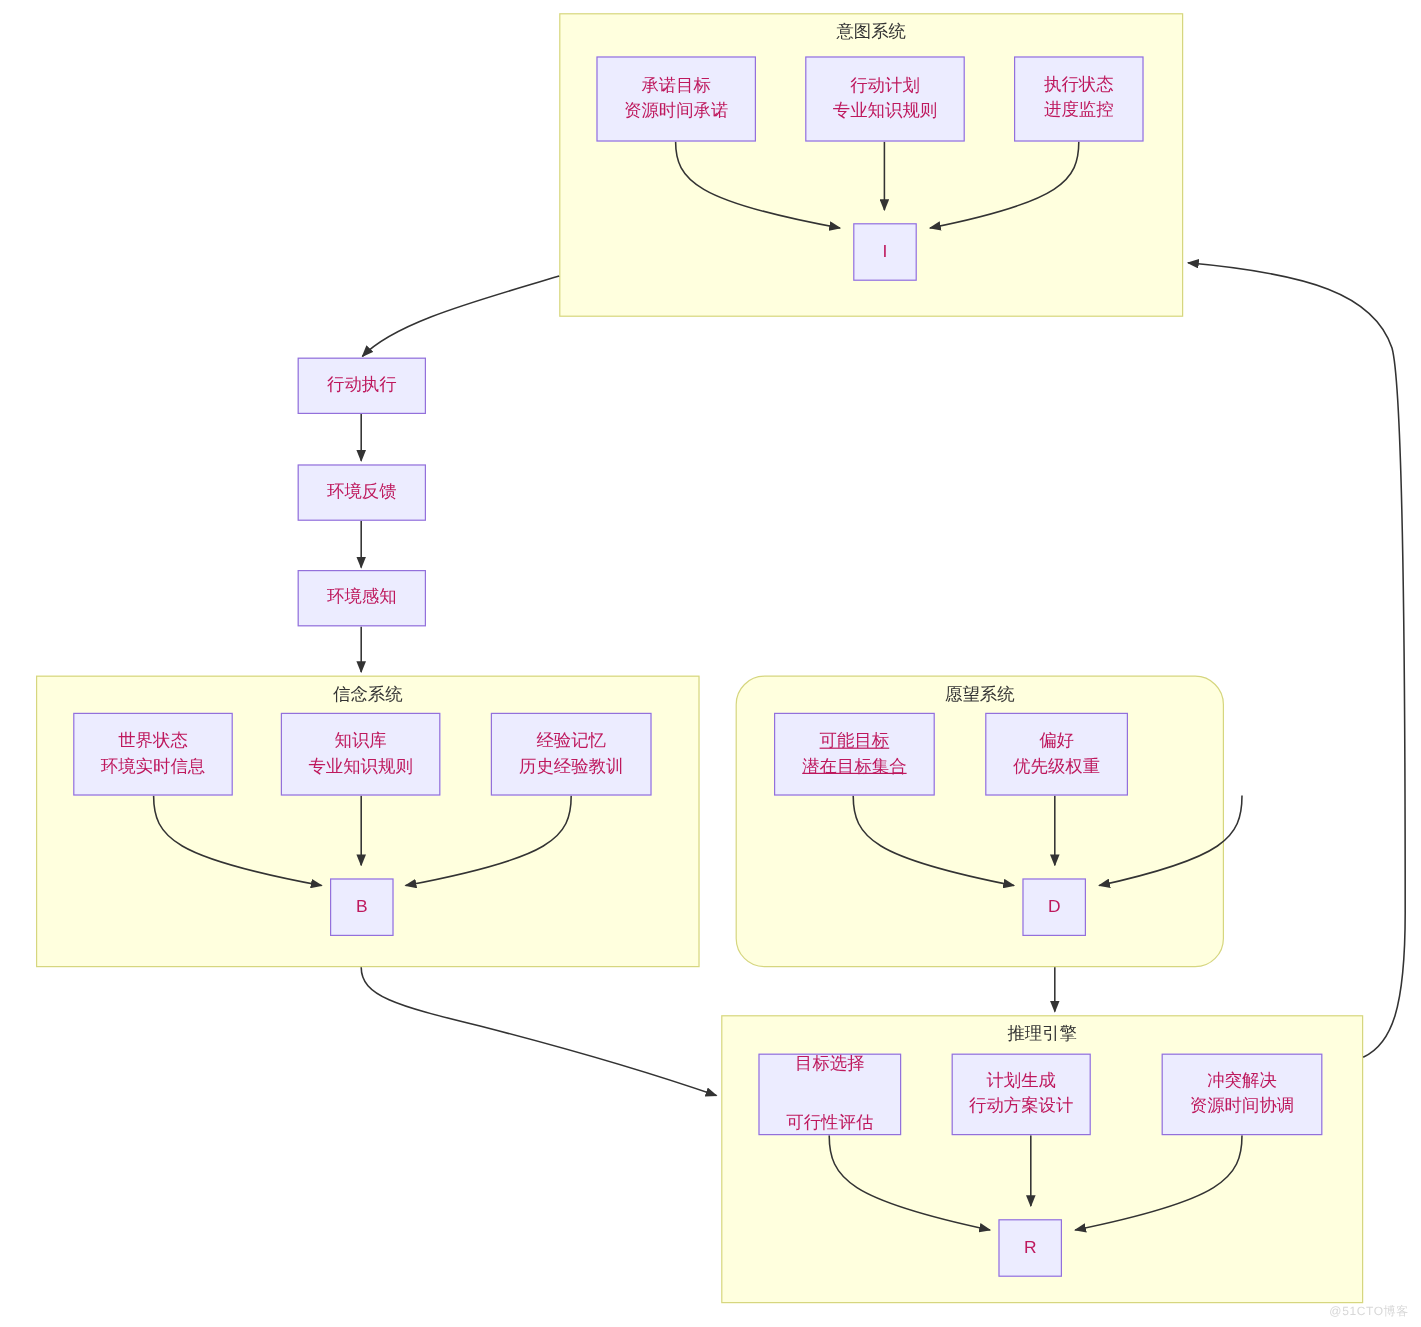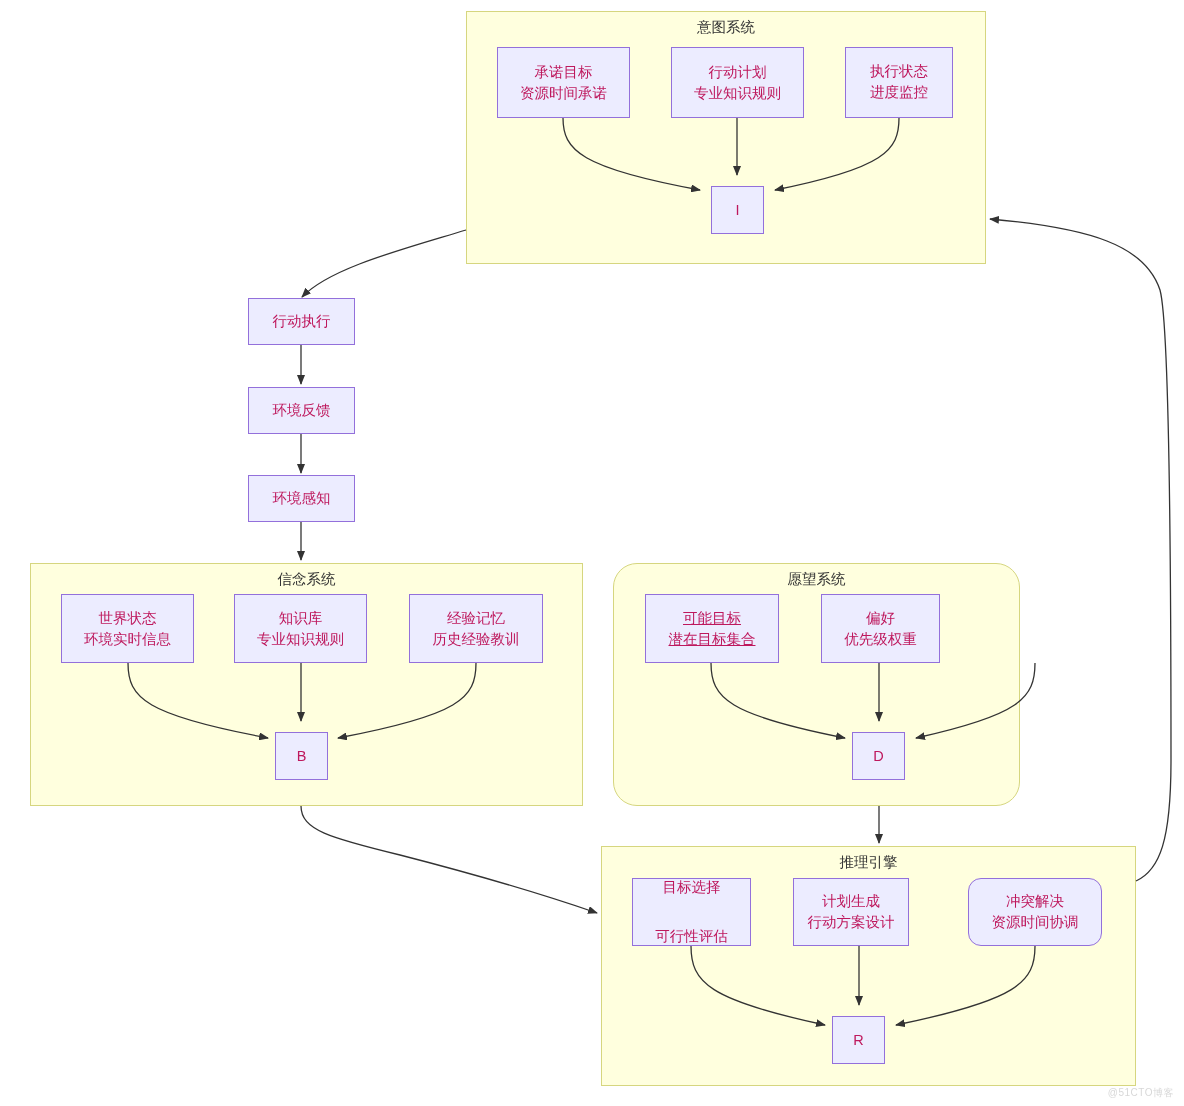--- a/index.html
+++ b/index.html
@@ -176,21 +176,21 @@
   <div class="node" style="left:632px;top:878px;width:119px;height:68px;gap:28px;">
     <span class="ln">目标选择</span>
     <span class="ln">可行性评估</span>
   </div>
 
   <div class="node" style="left:793px;top:878px;width:116px;height:68px;">
     <span class="ln">计划生成</span>
     <span class="ln">行动方案设计</span>
   </div>
 
-  <div class="node" style="left:968px;top:878px;width:134px;height:68px;border-radius:13px;">
+  <div class="node" style="left:968px;top:878px;width:134px;height:68px;">
     <span class="ln">冲突解决</span>
     <span class="ln">资源时间协调</span>
   </div>
 
   <div class="node letter" style="left:832px;top:1016px;width:53px;height:48px;">
     <span class="ln">R</span>
   </div>
 
   <div class="watermark">@51CTO博客</div>
 </div>

